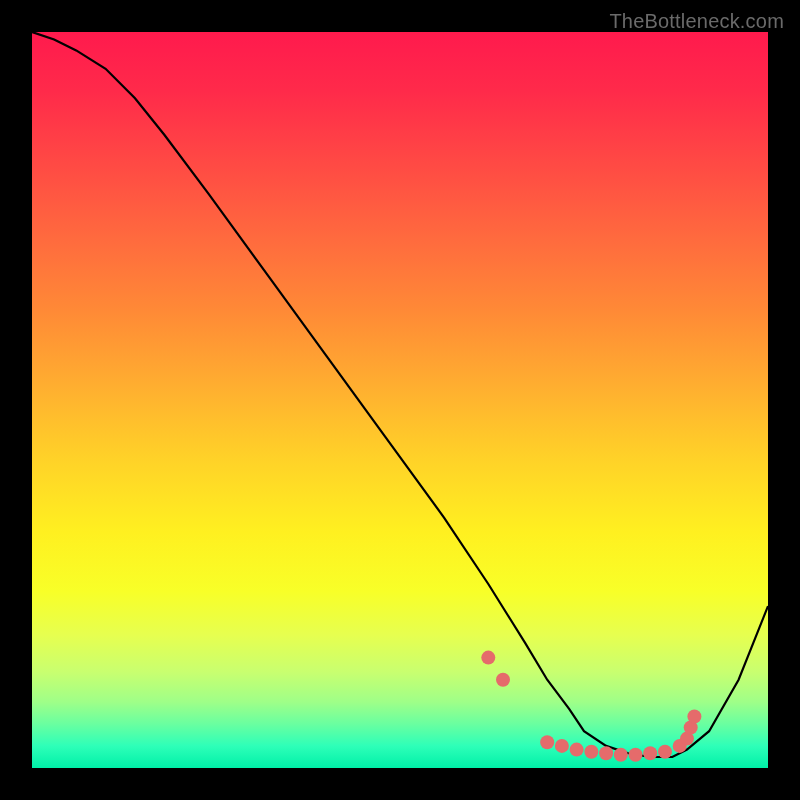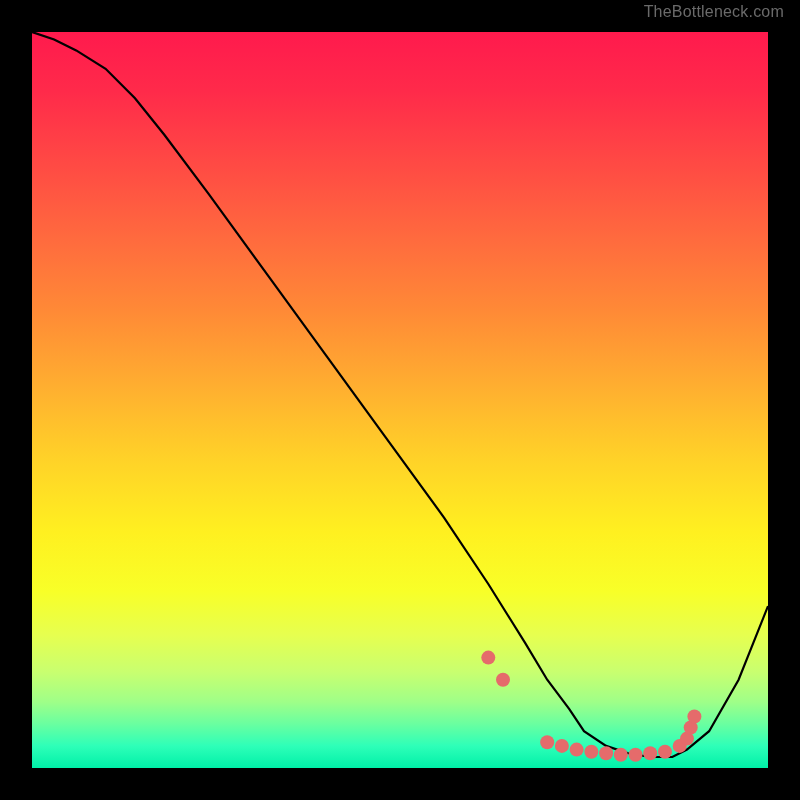--- a/index.html
+++ b/index.html
@@ -1,22 +1,22 @@
 <!DOCTYPE html>
 <html><head>
 <meta charset="utf-8">
 <style>
   * { margin: 0; padding: 0; box-sizing: border-box; }
   body { width: 800px; height: 800px; background: #000; position: relative; font-family: Arial, sans-serif; }
   .attribution {
     position: absolute;
-    top: 3px;
+    top: 10px;
     right: 16px;
     color: #6a6a6a;
-    font-size: 16px;
+    font-size: 20px;
     font-weight: 400;
     letter-spacing: 0.2px;
   }
   .plot-area {
     position: absolute;
     left: 32px;
     top: 32px;
     width: 736px;
     height: 736px;
     overflow: hidden;

